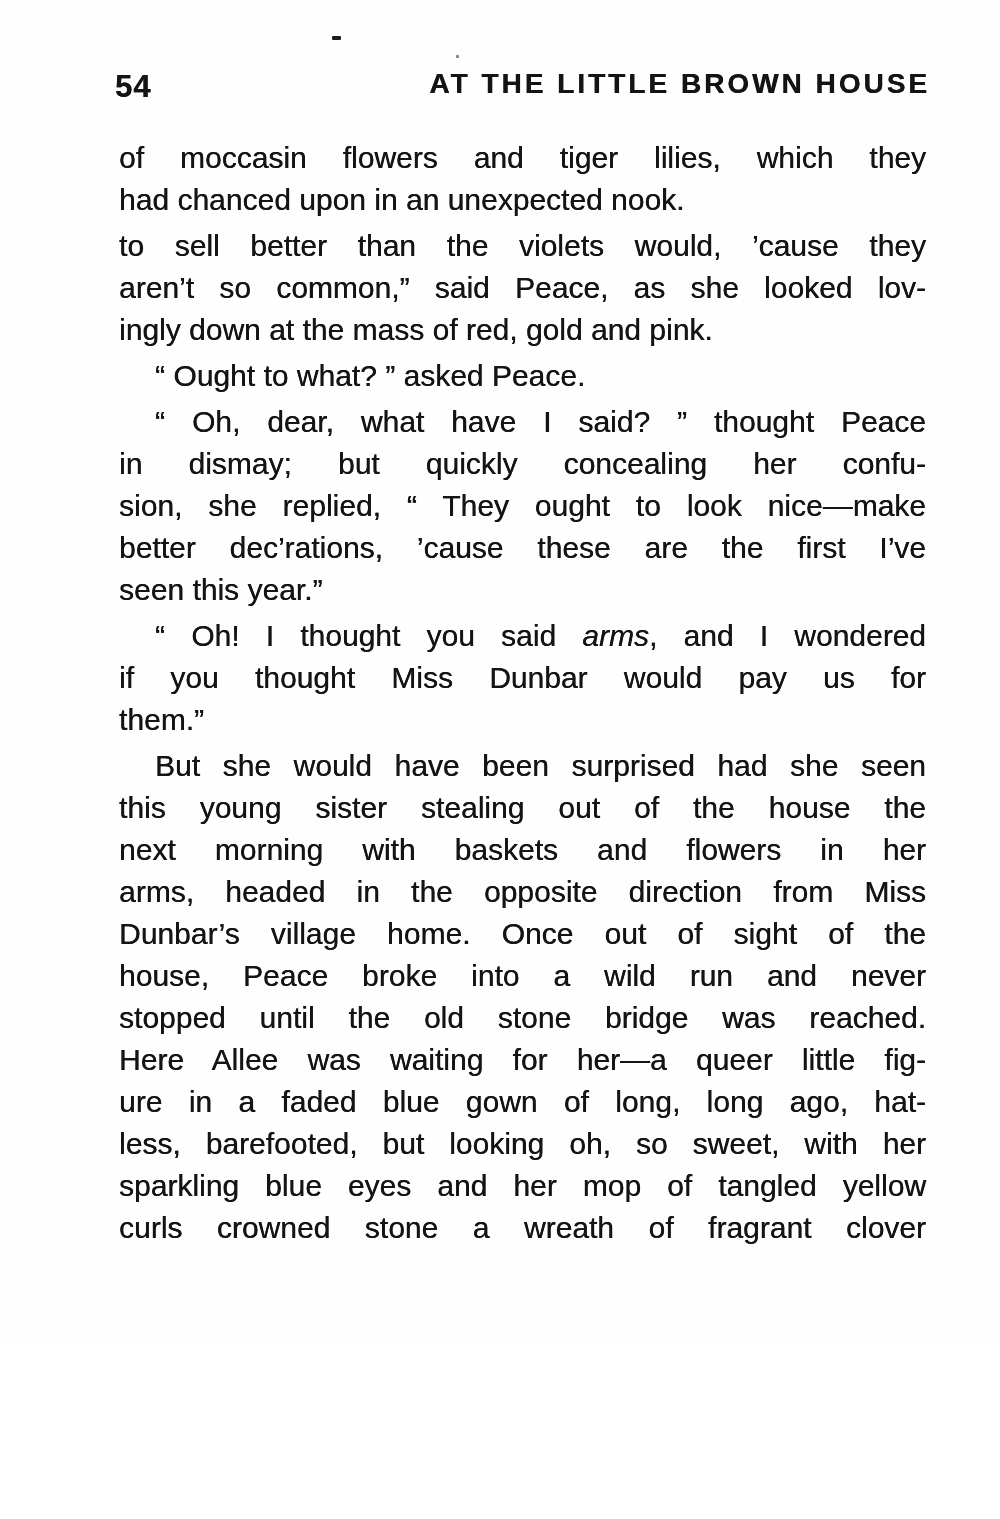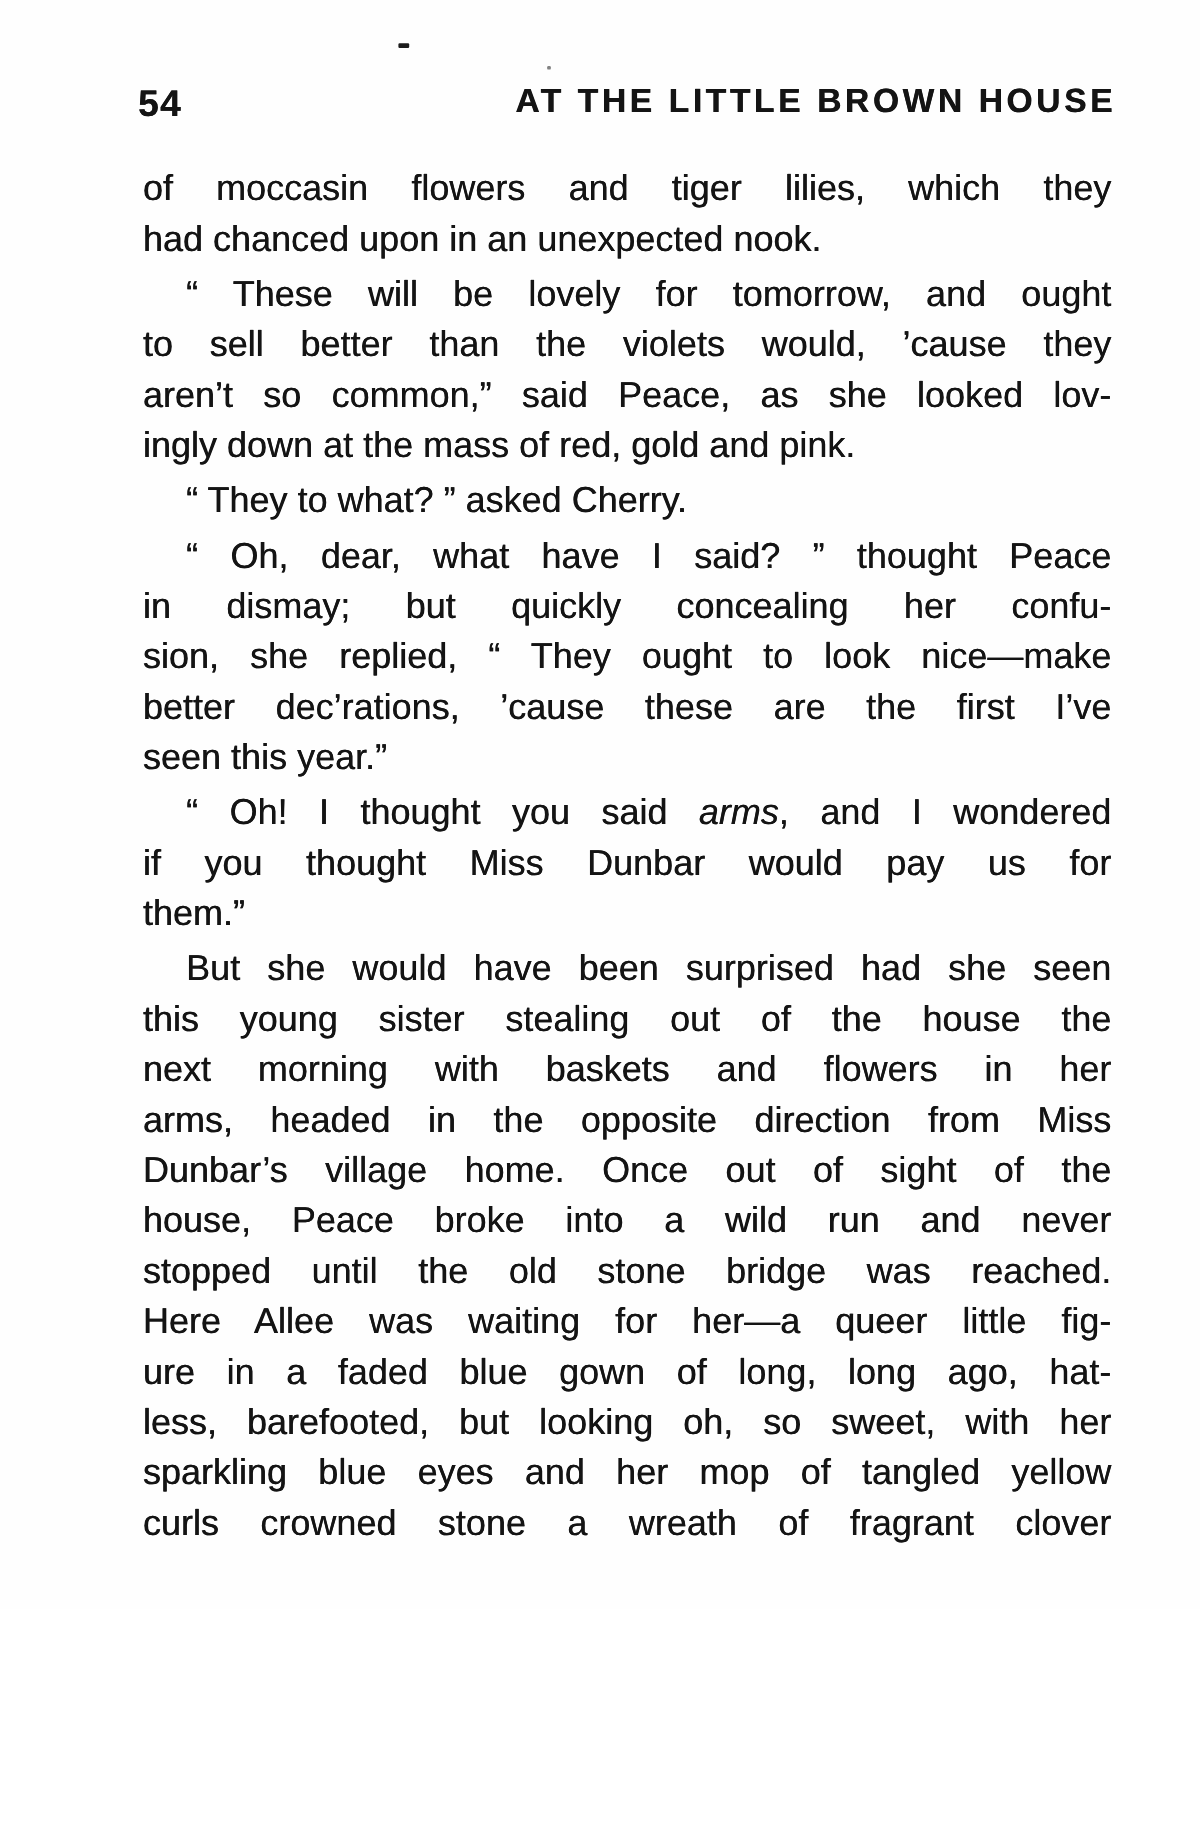--- a/index.html
+++ b/index.html
@@ -83,27 +83,26 @@
     <span class="page-num">54</span>
     <span class="running-title">AT THE LITTLE BROWN HOUSE</span>
   </header>
 
   <main class="body-text">
       <div class="para">
         <div class="line">of moccasin flowers and tiger lilies, which they</div>
         <div class="line para-end">had chanced upon in an unexpected nook.</div>
       </div>
       <div class="para">
-        <div class="line indent">“ These will be lovely for tomorrow, and ought</div>
         <div class="line">to sell better than the violets would, ’cause they</div>
         <div class="line">aren’t so common,” said Peace, as she looked lov-</div>
         <div class="line para-end">ingly down at the mass of red, gold and pink.</div>
       </div>
       <div class="para">
-        <div class="line indent para-end">“ They to what? ” asked Cherry.</div>
+        <div class="line indent para-end">“ Ought to what? ” asked Peace.</div>
       </div>
       <div class="para">
         <div class="line indent">“ Oh, dear, what have I said? ” thought Peace</div>
         <div class="line">in dismay; but quickly concealing her confu-</div>
         <div class="line">sion, she replied, “ They ought to look nice—make</div>
         <div class="line">better dec’rations, ’cause these are the first I’ve</div>
         <div class="line para-end">seen this year.”</div>
       </div>
       <div class="para">
         <div class="line indent">“ Oh! I thought you said <em>arms</em>, and I wondered</div>

